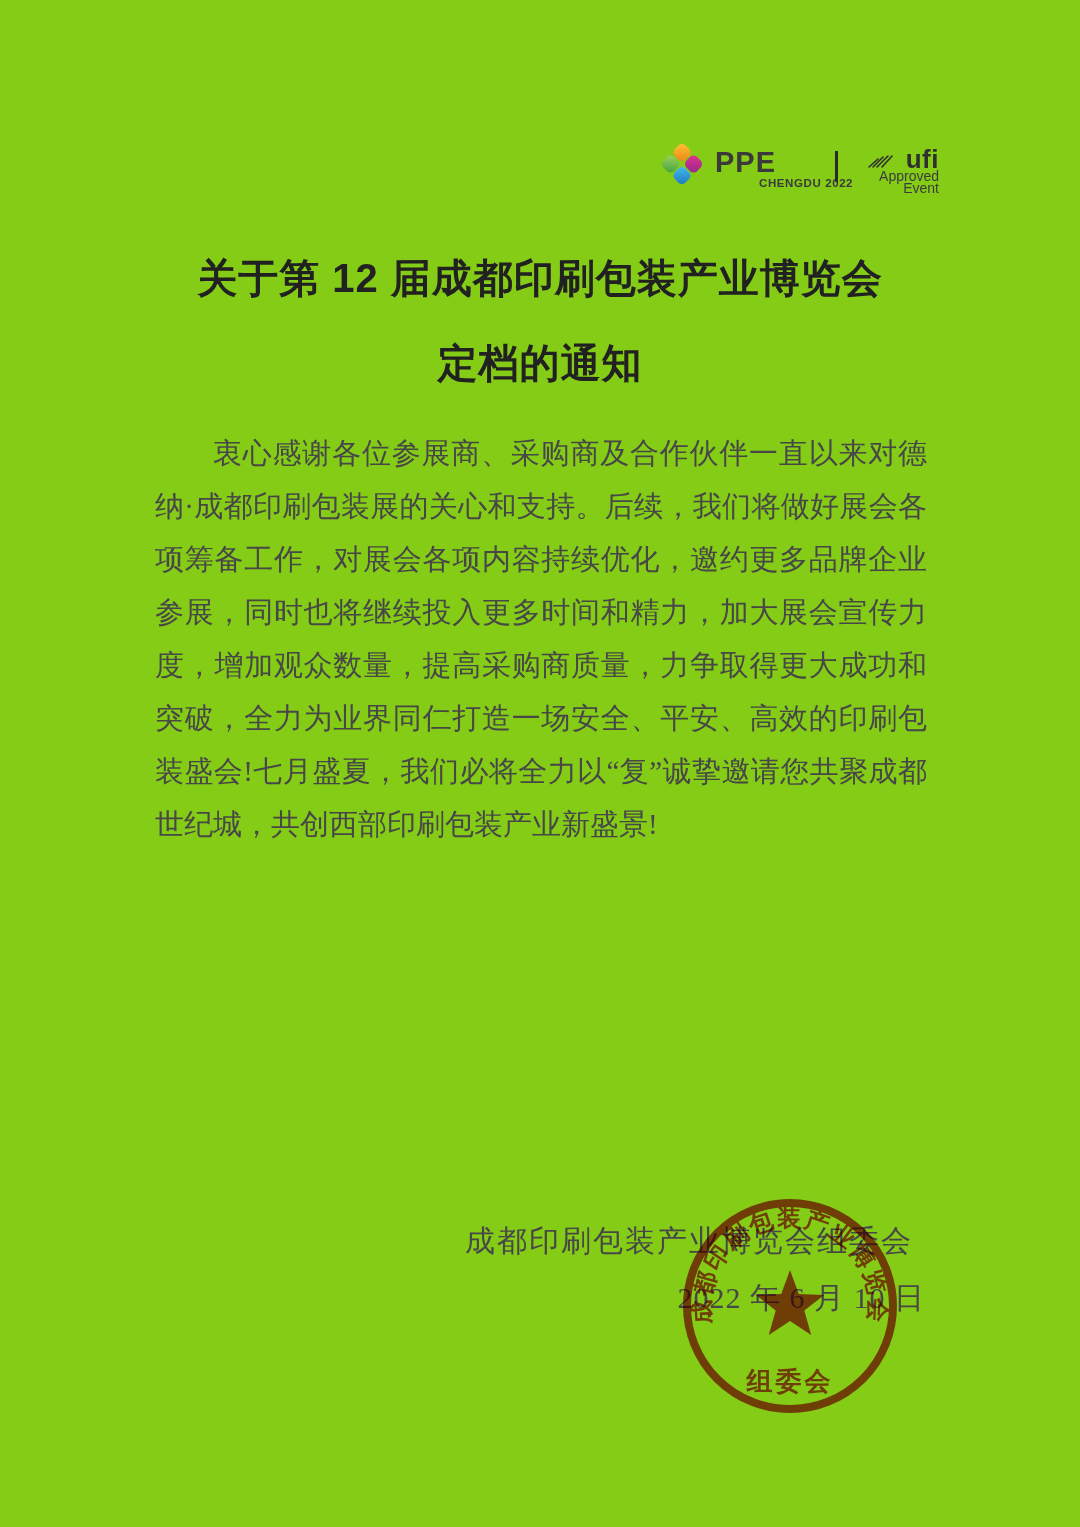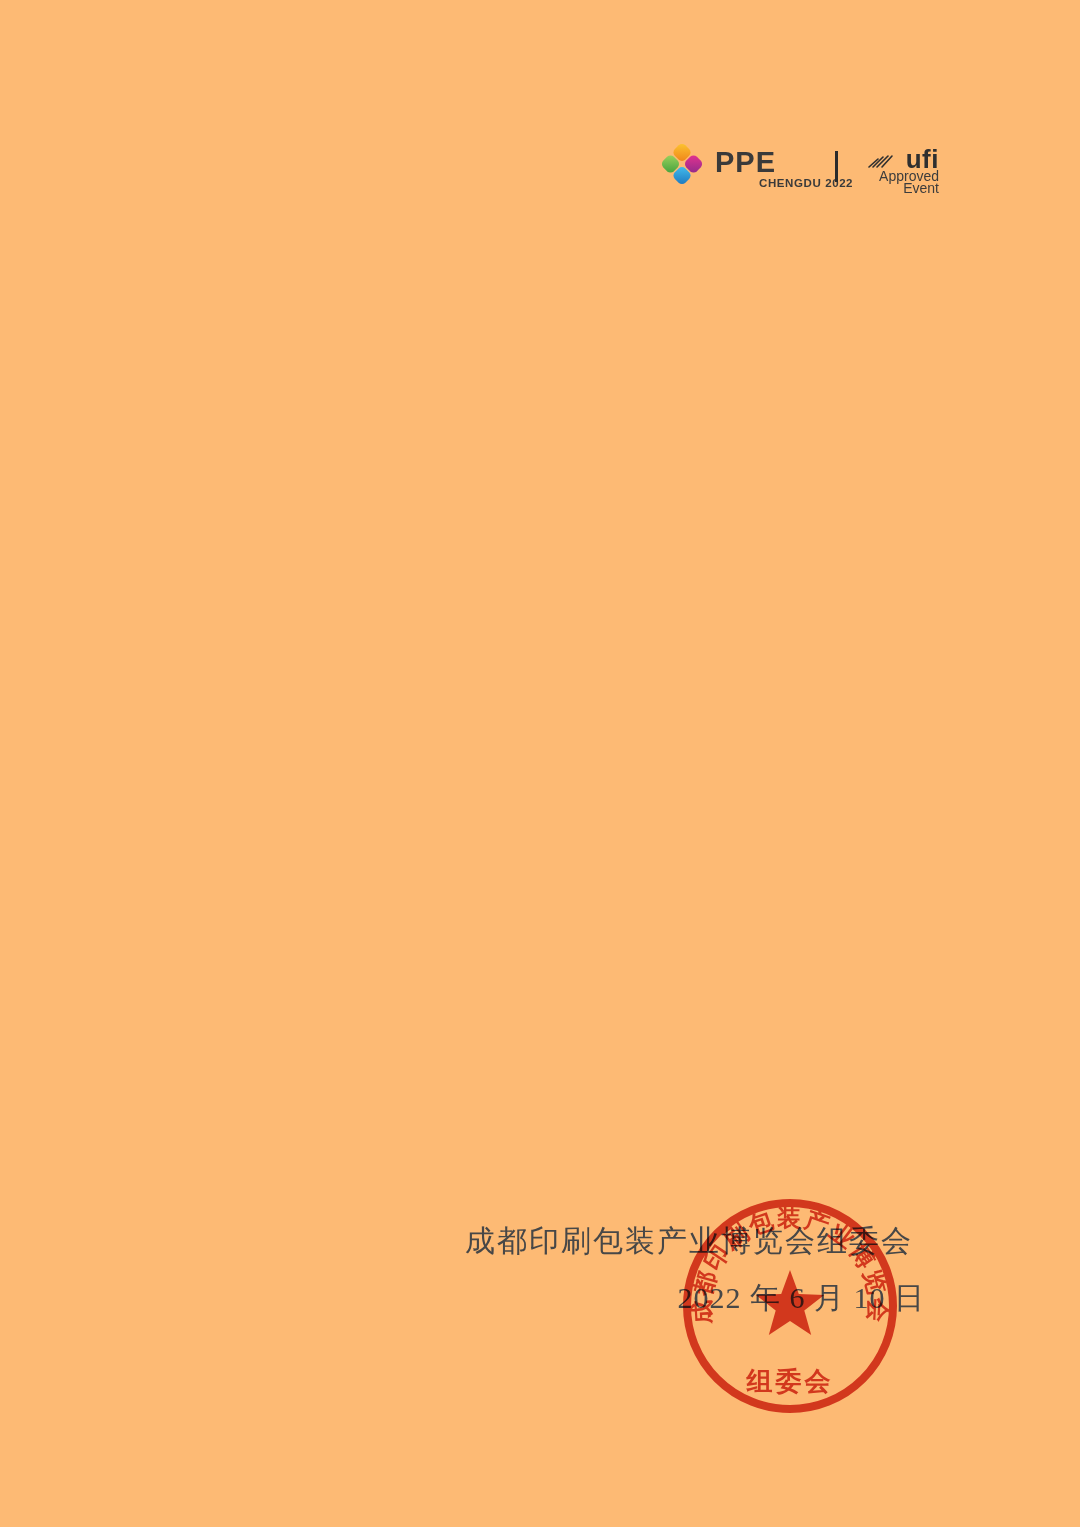--- a/index.html
+++ b/index.html
@@ -1,20 +1,20 @@
 <!DOCTYPE html>
 <html><head>
 <meta charset="utf-8">
 <style>
   html,body{margin:0;padding:0;background:#ffffff;}
   .page{
     position:relative;
     width:1080px;height:1527px;
     margin:0 auto;
-    background:#fdba74;
+    background:#84cc16;
     overflow:hidden;
     font-family:"Liberation Serif","DejaVu Serif",serif;
     color:#444444;
   }
 
   
   .logo-row{position:absolute;left:658px;top:136px;width:290px;height:72px;}
   .ppe-mark{position:absolute;left:0;top:4px;width:48px;height:48px;}
   .ppe-text{position:absolute;left:57px;top:14px;font-family:"Liberation Sans","DejaVu Sans",sans-serif;color:#3a3a3a;}
   .ppe-brand{font-size:29px;font-weight:700;letter-spacing:1px;line-height:24px;}
@@ -102,22 +102,27 @@
             <path d="M15 15 L25 4"></path>
           </g>
         </svg>
         <span class="ufi-name">ufi</span>
       </div>
       <div class="ufi-sub">Approved</div>
       <div class="ufi-sub">Event</div>
     </div>
   </div>
 
+  <div class="title">
+    <div class="t1">关于第 12 届成都印刷包装产业博览会</div>
+    <div class="t2">定档的通知</div>
+  </div>
 
   <div class="body-text">
+    <p class="para">衷心感谢各位参展商、采购商及合作伙伴一直以来对德纳·成都印刷包装展的关心和支持。后续，我们将做好展会各项筹备工作，对展会各项内容持续优化，邀约更多品牌企业参展，同时也将继续投入更多时间和精力，加大展会宣传力度，增加观众数量，提高采购商质量，力争取得更大成功和突破，全力为业界同仁打造一场安全、平安、高效的印刷包装盛会!七月盛夏，我们必将全力以“复”诚挚邀请您共聚成都世纪城，共创西部印刷包装产业新盛景!</p>
   </div>
 
   <div class="signature">成都印刷包装产业博览会组委会</div>
   <div class="doc-date">2022 年 6 月 10 日</div>
 
   <svg class="stamp" viewBox="0 0 224 224" aria-hidden="true">
     <circle cx="112" cy="112" r="103" fill="none" stroke-width="8" stroke="#d0392b"></circle>
     <path id="stampArc" d="M 34.7 132.7 A 80 80 0 1 1 189.3 132.7" fill="none"></path>
     <text font-size="24" font-weight="700" letter-spacing="2" font-family="Liberation Serif, DejaVu Serif, serif" fill="#d0392b">
       <textPath href="#stampArc" startOffset="50%" text-anchor="middle">成都印刷包装产业博览会</textPath>

